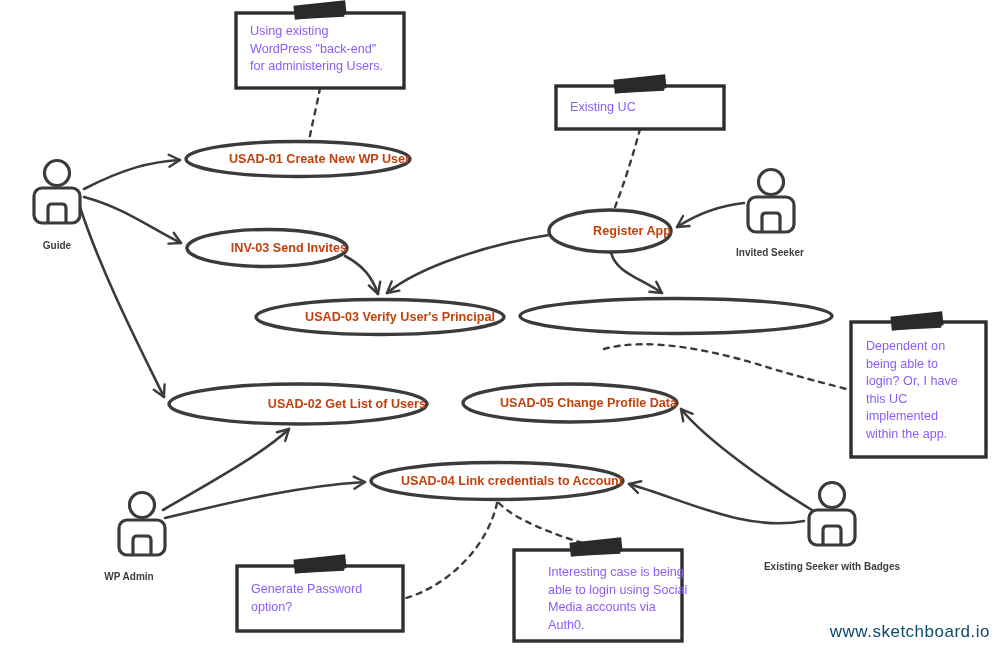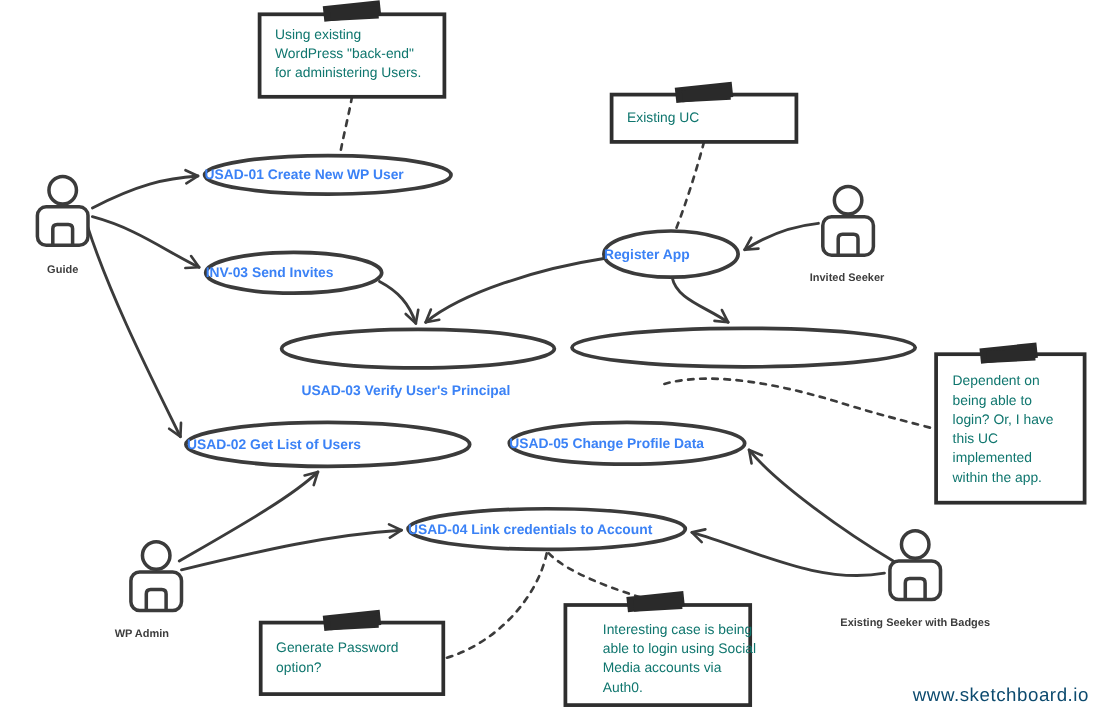--- a/index.html
+++ b/index.html
@@ -2,29 +2,29 @@
 <html><head>
 <meta charset="utf-8">
 <style>
   html,body{margin:0;padding:0;background:#fff;}
   .canvas{
     position:relative;width:999px;height:660px;background:#ffffff;
     font-family:"Liberation Sans",sans-serif;color:#3d3d3d;overflow:hidden;
   }
   .layer{position:absolute;left:0;top:0;}
   .uc-label{
-    position:absolute;text-align:left;font-weight:bold;font-size:12.6px;
-    line-height:15px;color:#3b82f6;white-space:nowrap;
+    position:absolute;text-align:right;font-weight:bold;font-size:12.6px;
+    line-height:15px;color:#c2410c;white-space:nowrap;
   }
   .actor-label{
     position:absolute;text-align:center;font-weight:bold;font-size:10px;
     color:#3d3d3d;white-space:nowrap;
   }
   .note-text{
-    position:absolute;font-size:12.6px;line-height:17.5px;color:#0f766e;
+    position:absolute;font-size:12.6px;line-height:17.5px;color:#8b5cf6;
     white-space:pre-line;text-align:left;
   }
   .watermark{
     position:absolute;font-size:17px;color:#0c4a6e;letter-spacing:0.5px;
     white-space:nowrap;
   }
 </style>
 </head>
 <body>
 
@@ -96,21 +96,21 @@
 
     <use href="#actor" x="27" y="159"></use>
     <use href="#actor" x="741" y="168"></use>
     <use href="#actor" x="112" y="491"></use>
     <use href="#actor" x="802" y="481"></use>
   </svg>
 
   <div class="uc-label" style="left:186px;top:152px;width:224px;">USAD-01 Create New WP User</div>
   <div class="uc-label" style="left:187px;top:241px;width:160px;">INV-03 Send Invites</div>
   <div class="uc-label" style="left:549px;top:224px;width:122px;">Register App</div>
-  <div class="uc-label" style="left:274px;top:310px;width:246px;margin-top:38px;">USAD-03 Verify User's Principal</div>
+  <div class="uc-label" style="left:249px;top:310px;width:246px;">USAD-03 Verify User's Principal</div>
   <div class="uc-label" style="left:170px;top:397px;width:256px;">USAD-02 Get List of Users</div>
   <div class="uc-label" style="left:463px;top:396px;width:214px;">USAD-05 Change Profile Data</div>
   <div class="uc-label" style="left:371px;top:474px;width:252px;">USAD-04 Link credentials to Account</div>
 
   <div class="actor-label" style="left:17px;top:240px;width:80px;">Guide</div>
   <div class="actor-label" style="left:700px;top:247px;width:140px;">Invited Seeker</div>
   <div class="actor-label" style="left:69px;top:571px;width:120px;">WP Admin</div>
   <div class="actor-label" style="left:732px;top:561px;width:200px;">Existing Seeker with Badges</div>
 
   <div class="note-text" style="left:250px;top:23px;width:150px;">Using existing

